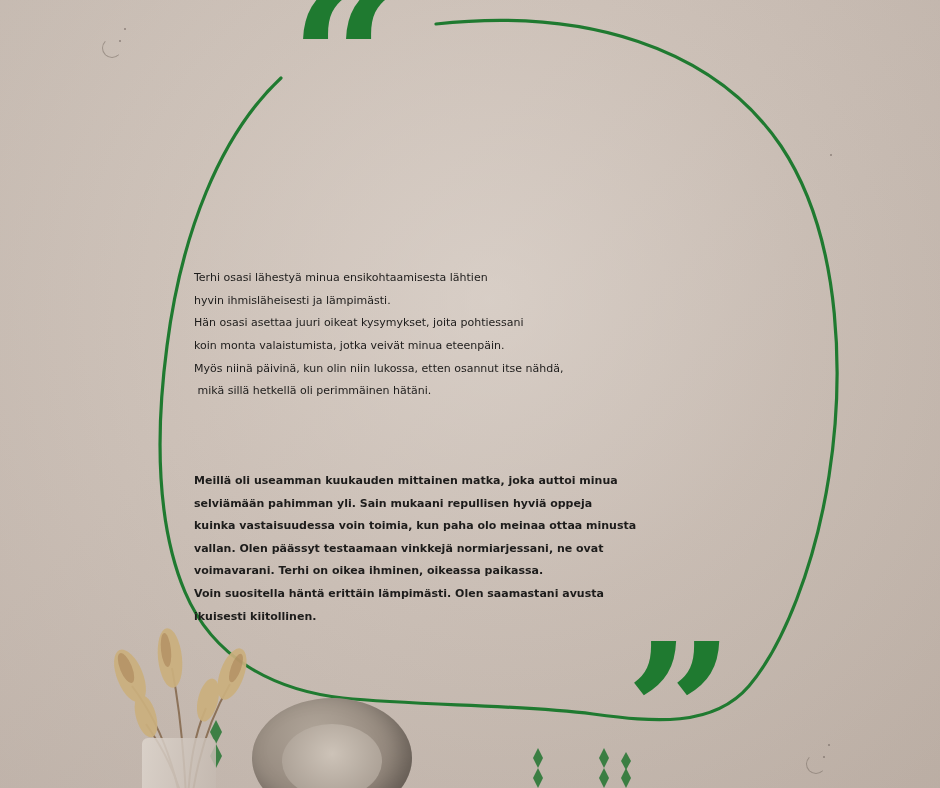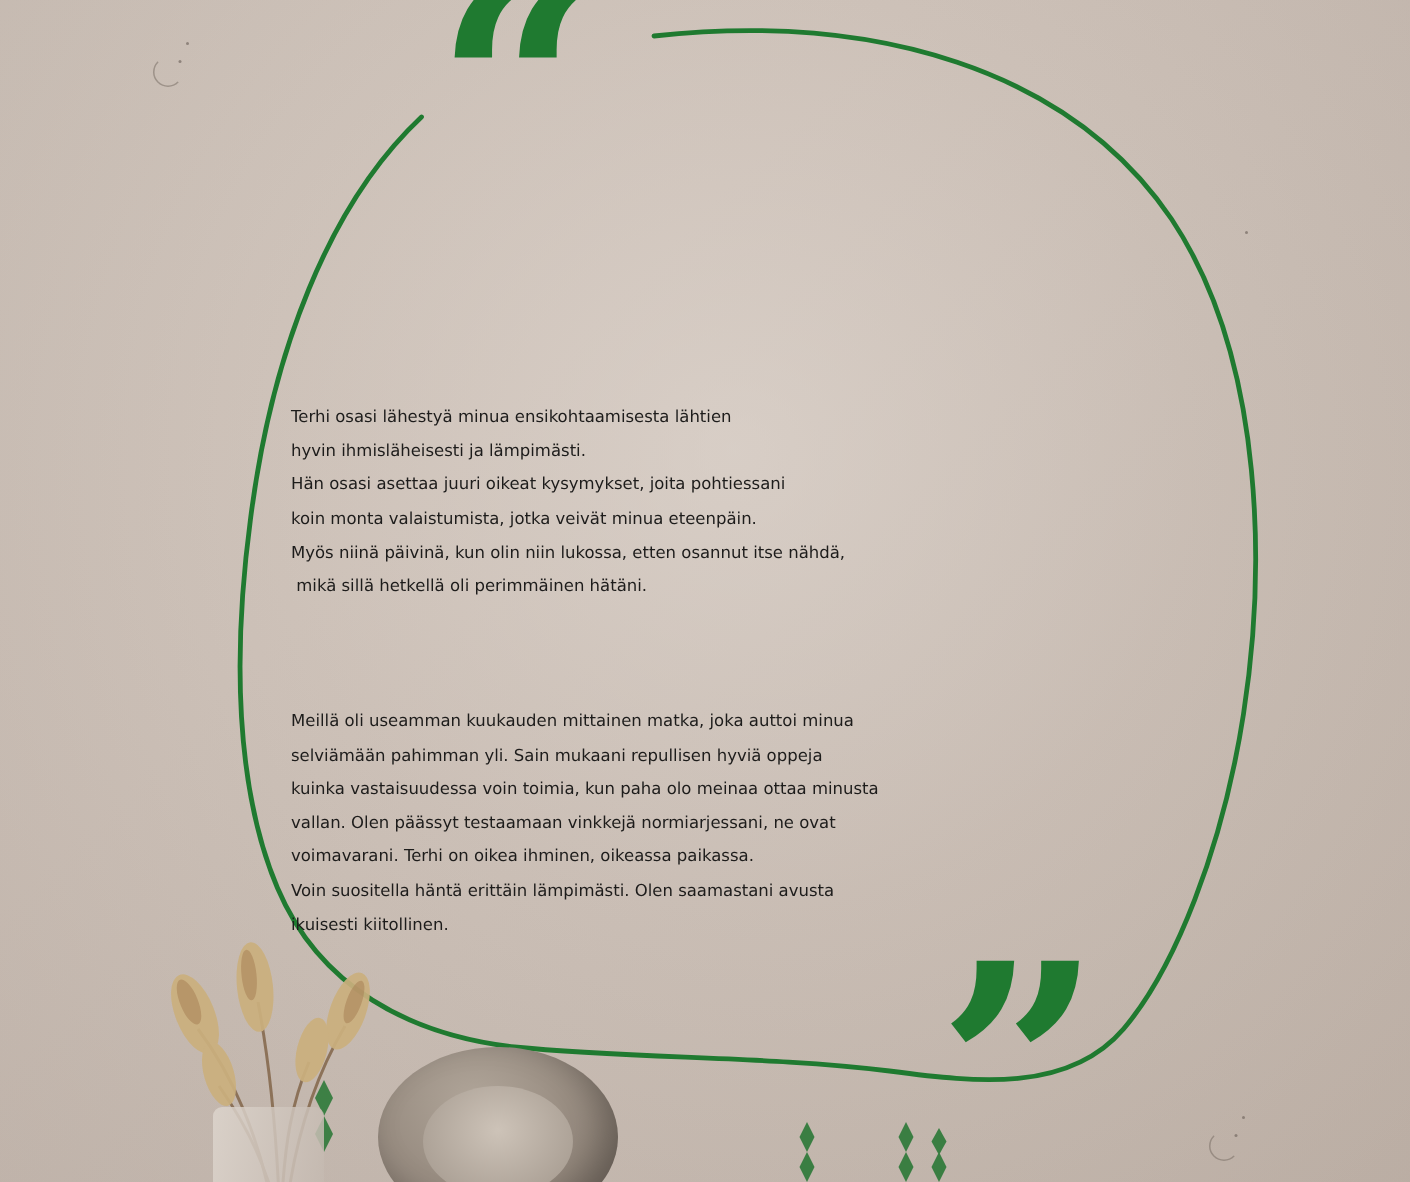--- a/index.html
+++ b/index.html
@@ -74,20 +74,21 @@
     font-family: "DejaVu Sans", sans-serif;
     font-size: 11px;
     line-height: 22.6px;
     white-space: pre-wrap;
   }
   .testimonial p {
     margin: 0;
   }
   .testimonial p + p {
     margin-top: 22px;
+    font-weight: bold;
   }
 
   
   .flowers {
     position: absolute;
     left: 60px;
     bottom: -10px;
     width: 260px;
     height: 230px;
   }

